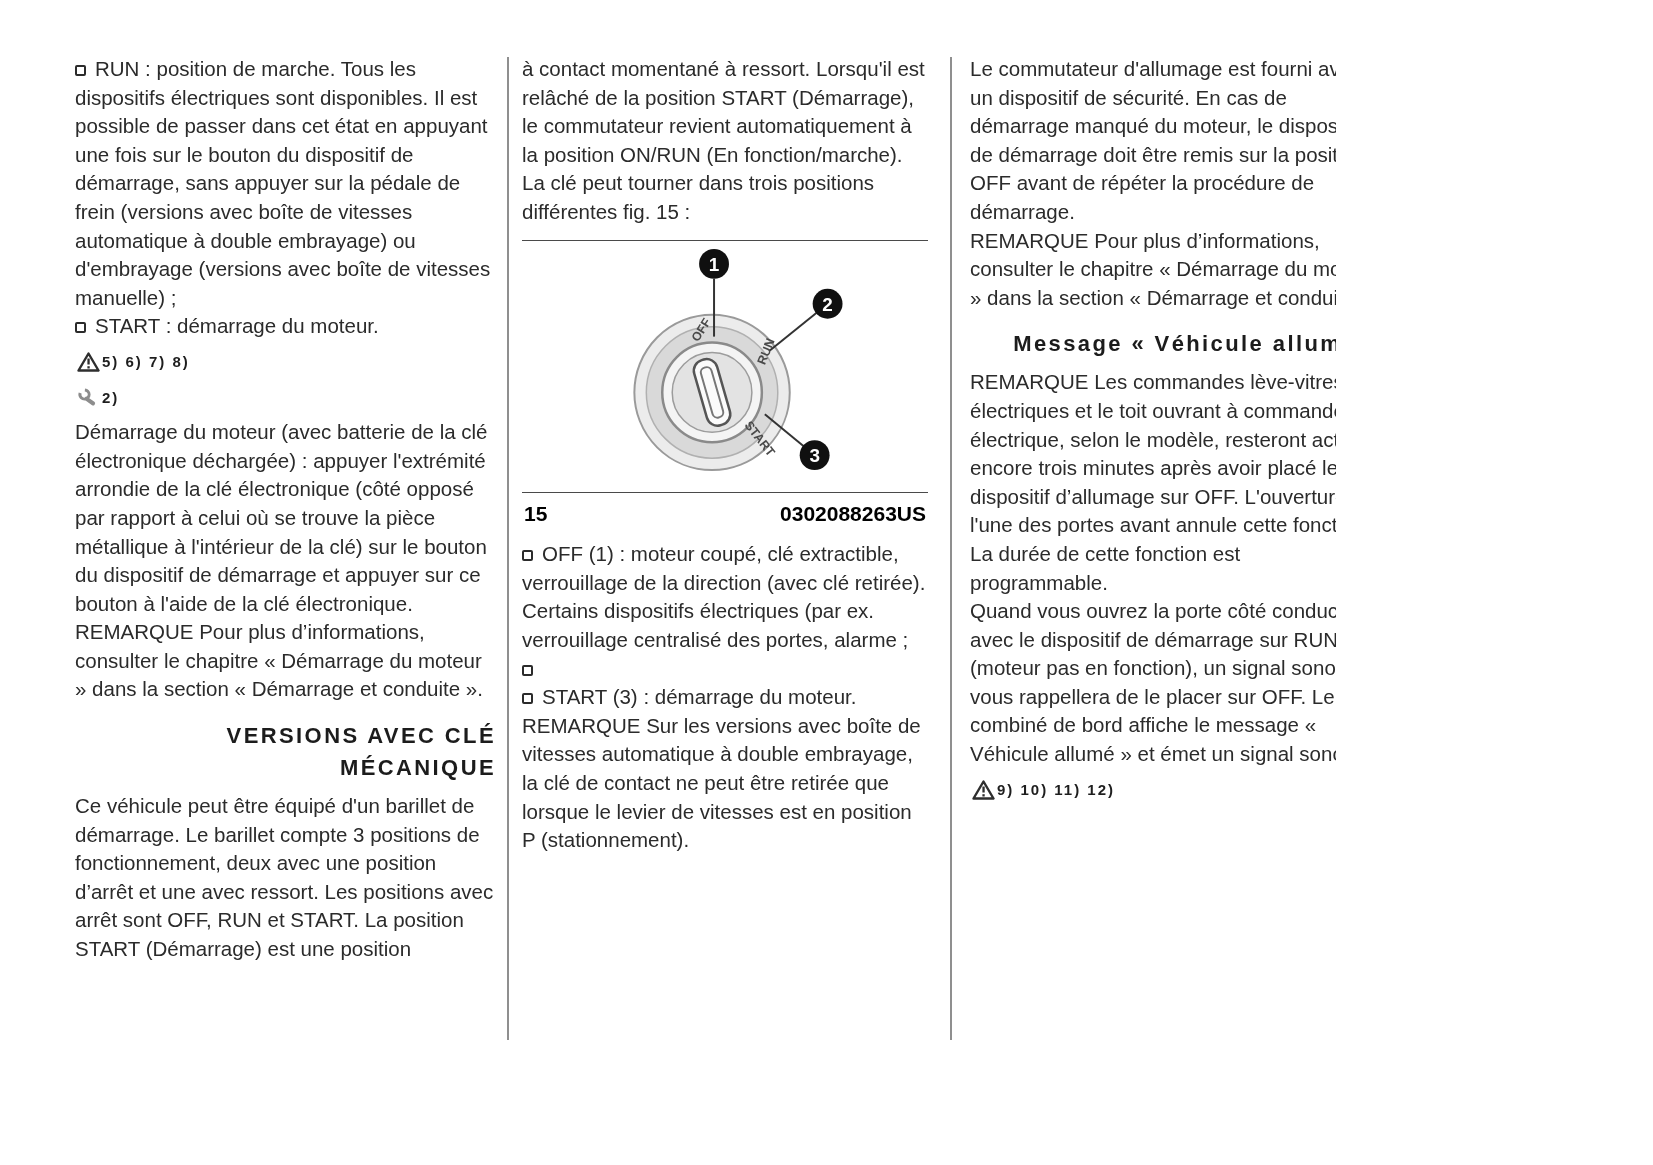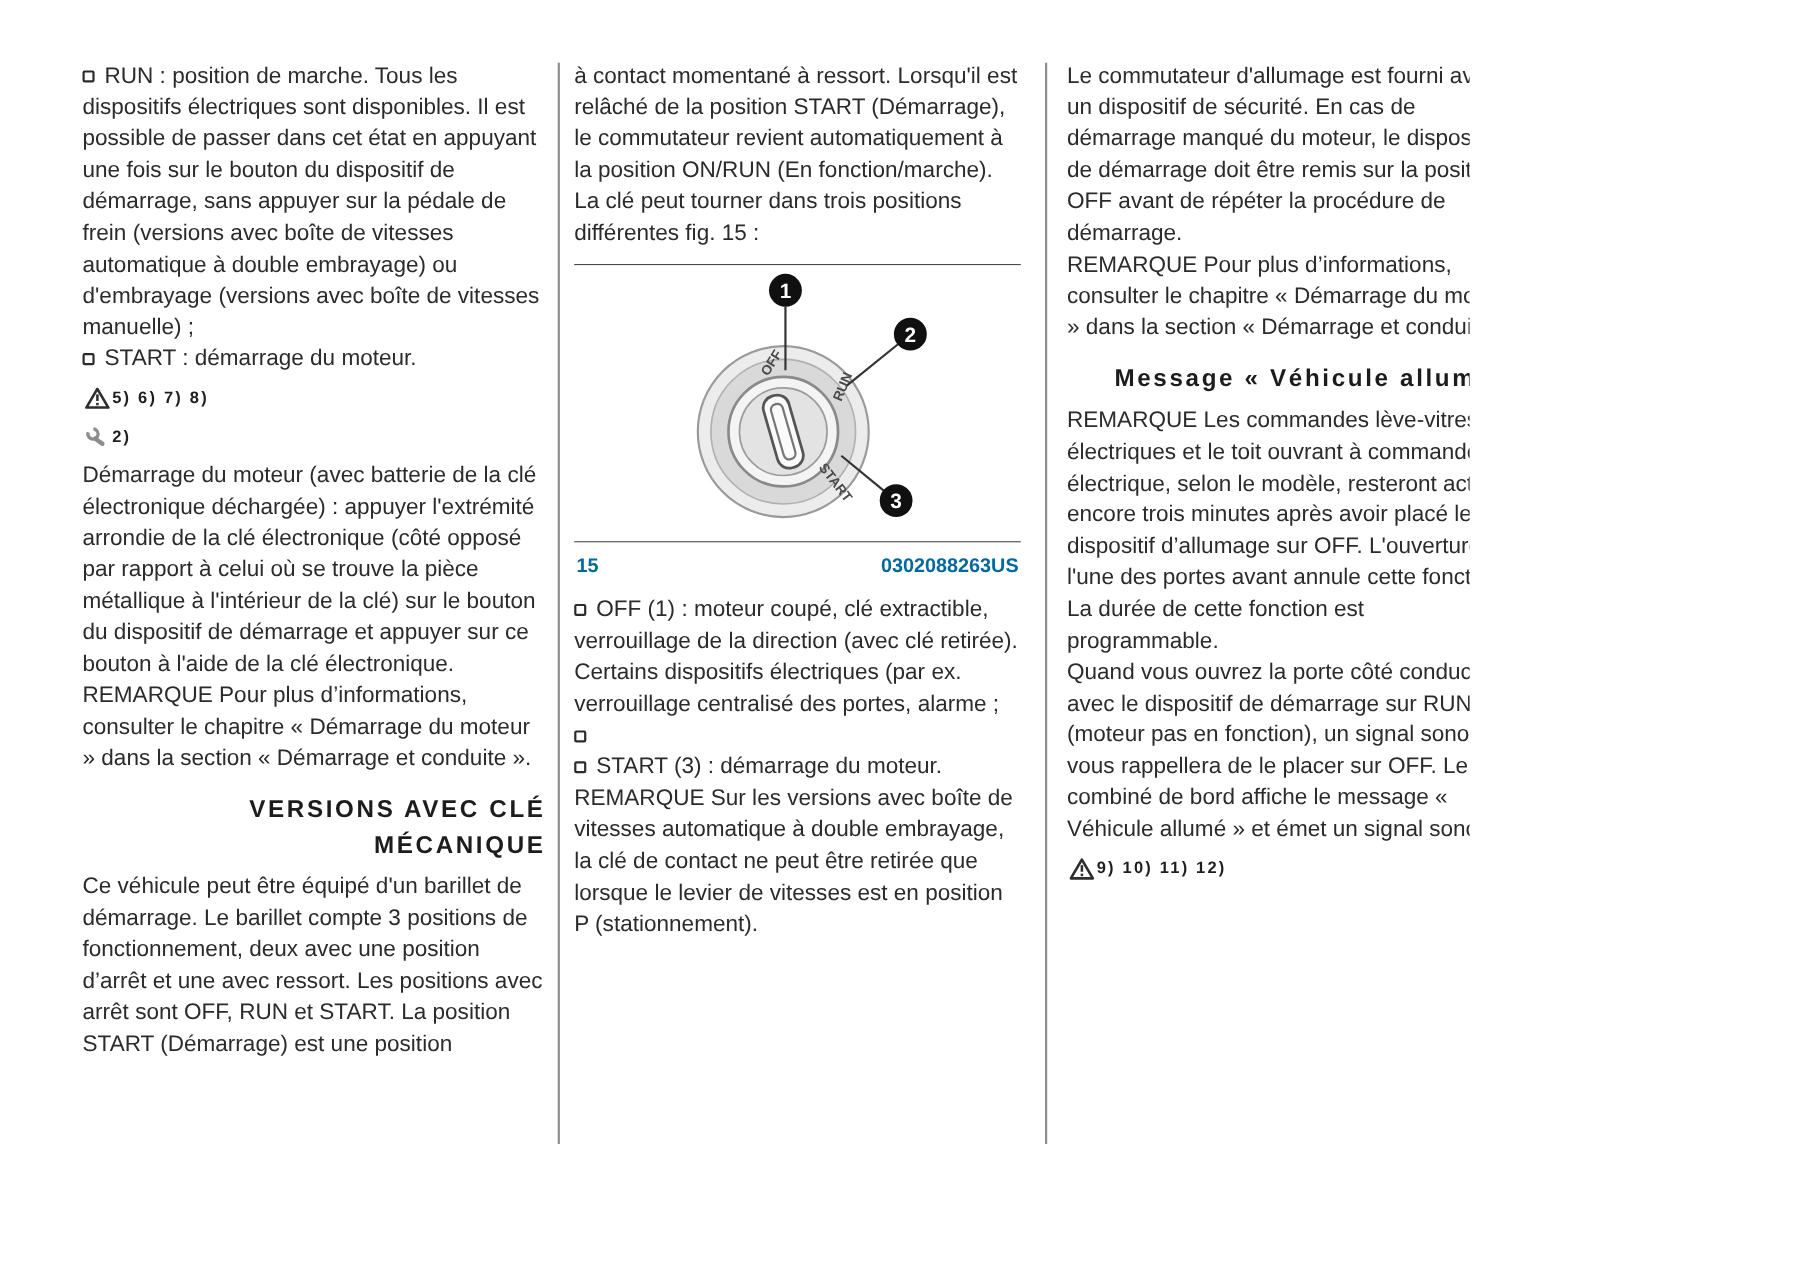--- a/index.html
+++ b/index.html
@@ -17,21 +17,21 @@
 
   .refline { display:flex; align-items:center; gap:2px; margin:7px 0 6px 2px; }
   .refnums { font-weight:bold; font-size:15px; letter-spacing:2px; color:#1e1e1e; }
 
   h2.sect { font-size:22px; font-weight:bold; letter-spacing:2.4px; line-height:32px; margin:16px 0 8px; color:#1c1c1c;text-align:right; }
   .lead-b { font-weight:normal; }
 
   
   .figure { margin:13px 0 12px; border-top:1.8px solid #4a4a4a; }
   .fig-art { display:block; border-bottom:1.8px solid #4a4a4a; }
-  .fig-caption { display:flex; justify-content:space-between; padding:7px 2px 0; font-size:18px; font-weight:bold; color:#0369a1; }
+  .fig-caption { display:flex; justify-content:space-between; padding:7px 2px 0; font-size:21px; font-weight:bold; color:#000000; }
 
   
   .tabs { position:absolute; left:1390px; top:60px; width:178px; }
   .tab { width:178px; height:89px; border:3px solid #2d2d2d; border-radius:26px; background:#fff;
          margin-bottom:21.5px; display:flex; align-items:center; justify-content:center; color:#c6c6c6; }
   .tab.active { background:#58595b; border-color:#58595b; color:#ffffff; }
   .tab svg { display:block; }
   .tab text { font-family:"Liberation Sans", sans-serif; }
 
   .pagenum { position:absolute; left:1426px; top:1058px; font-size:28px; font-weight:bold; color:#111; }

